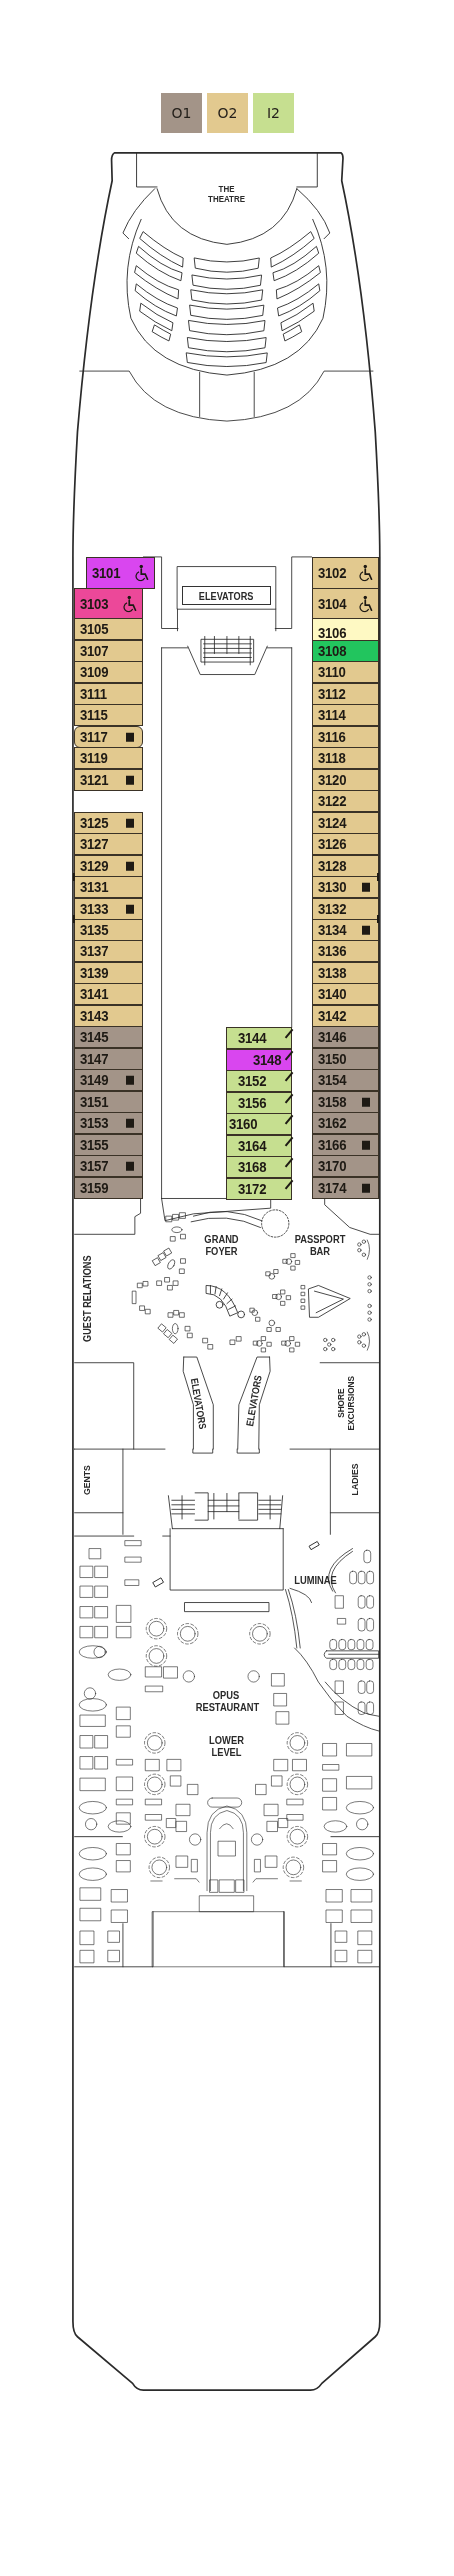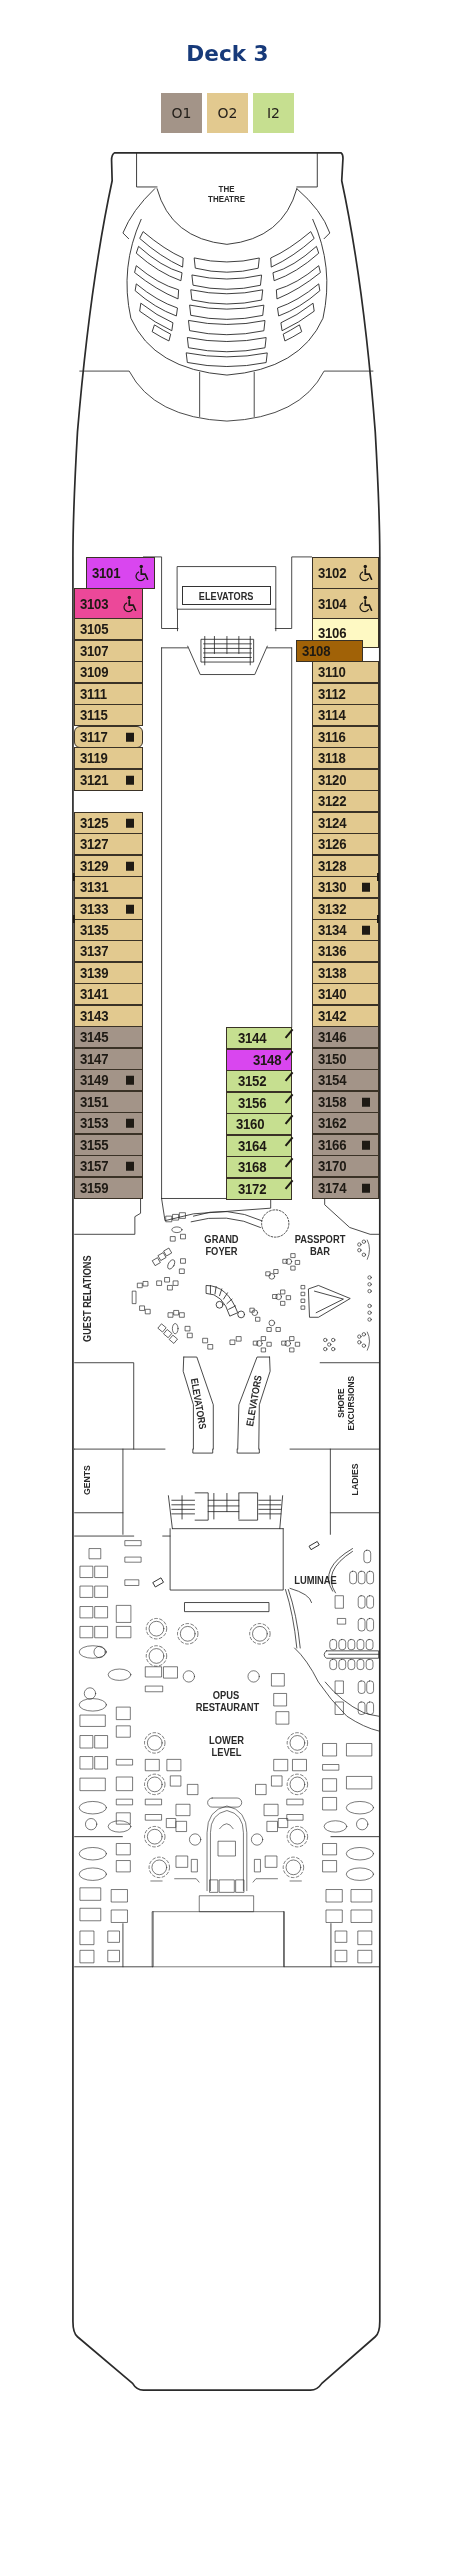--- a/index.html
+++ b/index.html
@@ -30,21 +30,20 @@
   .slash { position: absolute; width: 1.7px; height: 11.4px; background: #1e1a14; transform: rotate(40deg); }
   .elev-label { position: absolute; box-sizing: border-box; border: 0.9px solid #333;
                 display: flex; align-items: center; justify-content: center;
                 font-family: "Liberation Sans", sans-serif; font-weight: bold; font-size: 10.8px; color:#2a2a2a; }
 </style>
 </head>
 <body>
 
 <div id="canvas">
 
-  <div class="title">Deck 3</div>
 
   <div>
     <div class="legend-box" style="left:161px;background:#a39488;">
       <span>O1</span>
     </div>
     <div class="legend-box" style="left:207px;background:#e2c98f;">
       <span>O2</span>
     </div>
     <div class="legend-box" style="left:253px;background:#c6df90;">
       <span>I2</span>
@@ -592,21 +591,21 @@
         <span class="num">3104</span>
         <span class="mark wc"><svg viewBox="0 0 26 30" width="14.8" height="17">
             <circle cx="11" cy="3.5" r="3" fill="#1e1a14"></circle>
             <path d="M11,8 L11,17 L18,17 L22,26" stroke="#1e1a14" stroke-width="3" fill="none" stroke-linecap="round"></path>
             <path d="M7,13 A8,8 0 1 0 17,24" stroke="#1e1a14" stroke-width="2.2" fill="none"></path>
           </svg></span>
       </div>
       <div class="cabin" style="left: 312px; top: 618px; width: 67px; height: 30px; background: #fef9c3;">
         <span class="num">3106</span>
       </div>
-      <div class="cabin" style="left: 296px; top: 640px; width: 67px; height: 22px; background: #a16207;">
+      <div class="cabin" style="left: 312px; top: 640px; width: 67px; height: 22px; background: #22c55e;">
         <span class="num">3108</span>
       </div>
       <div class="cabin" style="left: 312px; top: 661px; width: 67px; height: 22px; background: rgb(226, 201, 143);">
         <span class="num">3110</span>
       </div>
       <div class="cabin" style="left: 312px; top: 683px; width: 67px; height: 22px; background: rgb(226, 201, 143);">
         <span class="num">3112</span>
       </div>
       <div class="cabin" style="left: 312px; top: 704px; width: 67px; height: 22px; background: rgb(226, 201, 143);">
         <span class="num">3114</span>
@@ -694,21 +693,21 @@
         <span class="slash" style="right: 1.1px; top: 0px;"></span>
       </div>
       <div class="cabin" style="left: 226px; top: 1070px; width: 66px; height: 22px; background: rgb(198, 223, 144); padding-left: 11.4px;">
         <span class="num">3152</span>
         <span class="slash" style="right: 1.1px; top: 0px;"></span>
       </div>
       <div class="cabin" style="left: 226px; top: 1092px; width: 66px; height: 22px; background: rgb(198, 223, 144); padding-left: 11.4px;">
         <span class="num">3156</span>
         <span class="slash" style="right: 1.1px; top: 0px;"></span>
       </div>
-      <div class="cabin" style="left: 226px; top: 1113px; width: 66px; height: 22px; background: rgb(198, 223, 144); padding-left: 9px;">
+      <div class="cabin" style="left: 226px; top: 1113px; width: 66px; height: 22px; background: rgb(198, 223, 144); padding-left: 2px;">
         <span class="num">3160</span>
         <span class="slash" style="right: 1.1px; top: 0px;"></span>
       </div>
       <div class="cabin" style="left: 226px; top: 1135px; width: 66px; height: 22px; background: rgb(198, 223, 144); padding-left: 11.4px;">
         <span class="num">3164</span>
         <span class="slash" style="right: 1.1px; top: 0px;"></span>
       </div>
       <div class="cabin" style="left: 226px; top: 1156px; width: 66px; height: 22px; background: rgb(198, 223, 144); padding-left: 11.4px;">
         <span class="num">3168</span>
         <span class="slash" style="right: 1.1px; top: 0px;"></span>

